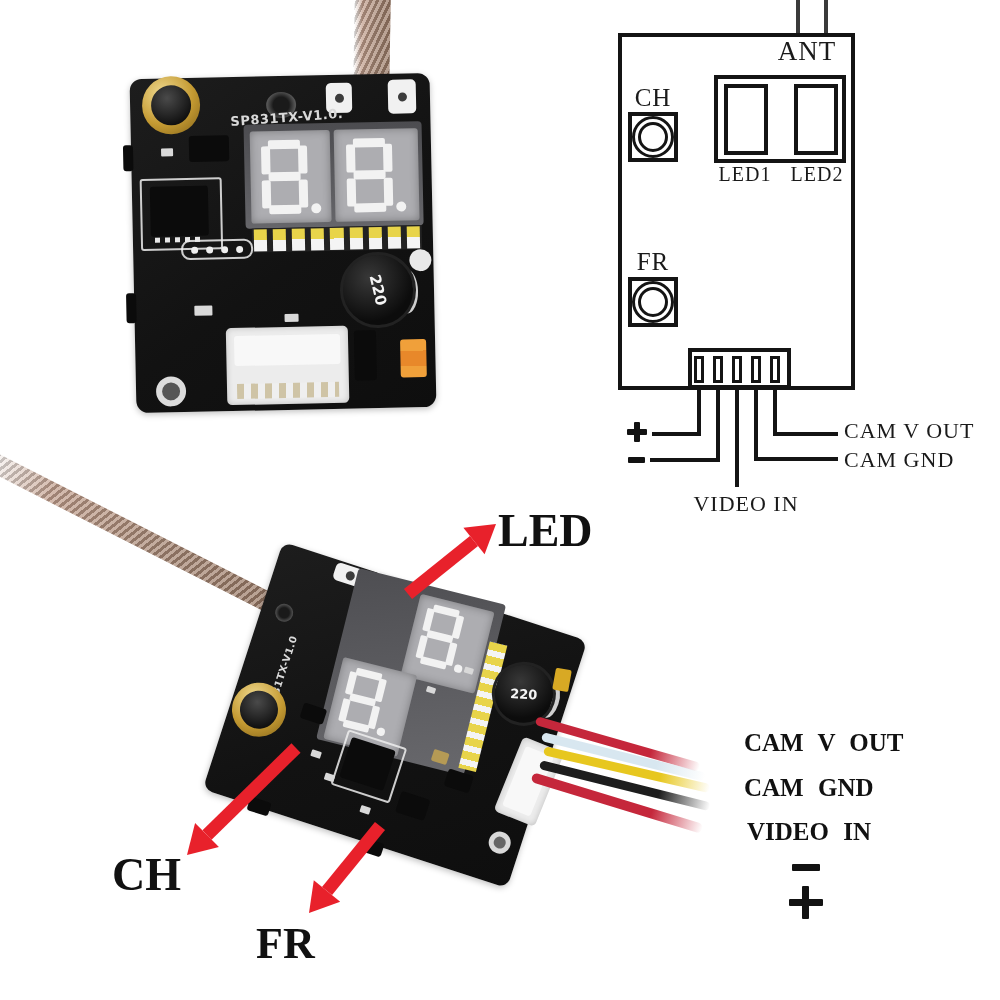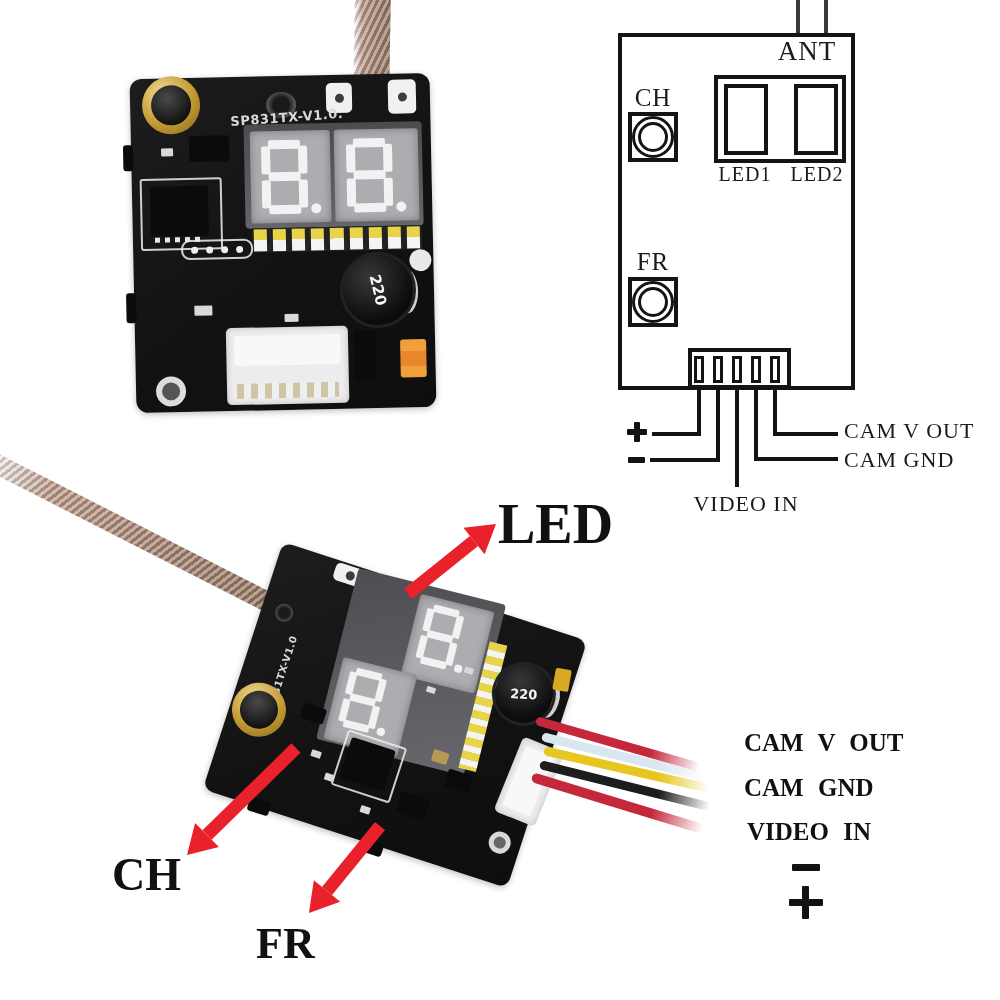--- a/index.html
+++ b/index.html
@@ -307,21 +307,21 @@
     <g>
       <line x1="296" y1="748" x2="207" y2="835" stroke="#e8212b" stroke-width="13"></line>
       <polygon points="187,855 195.1,822.9 218.9,847.1" fill="#e8212b"></polygon>
     </g>
     <g>
       <line x1="380" y1="826" x2="327" y2="891" stroke="#e8212b" stroke-width="13"></line>
       <polygon points="309,913 313.8,880.3 340.2,901.7" fill="#e8212b"></polygon>
     </g>
   </svg>
 
-  <div class="callout" style="left:498px;top:492px;font-size:56px;z-index:6;text-align:right;">LED</div>
+  <div class="callout" style="left:498px;top:504px;font-size:46px;z-index:6;text-align:right;">LED</div>
   <div class="callout" style="left:112px;top:848px;font-size:46px;z-index:6;">CH</div>
   <div class="callout" style="left:256px;top:918px;font-size:44px;z-index:6;">FR</div>
 
   <div class="legend-row" style="left:744px;top:729px;">CAM V OUT</div>
   <div class="legend-row" style="left:744px;top:774px;">CAM GND</div>
   <div class="legend-row" style="left:747px;top:818px;">VIDEO IN</div>
   <div class="sym-bar" style="left:792px;top:864px;width:28px;height:7px;" title="-"></div>
   <div class="sym-bar" style="left:789px;top:899px;width:34px;height:7px;" title="+"></div>
   <div class="sym-bar" style="left:802px;top:886px;width:7px;height:33px;"></div>
 

